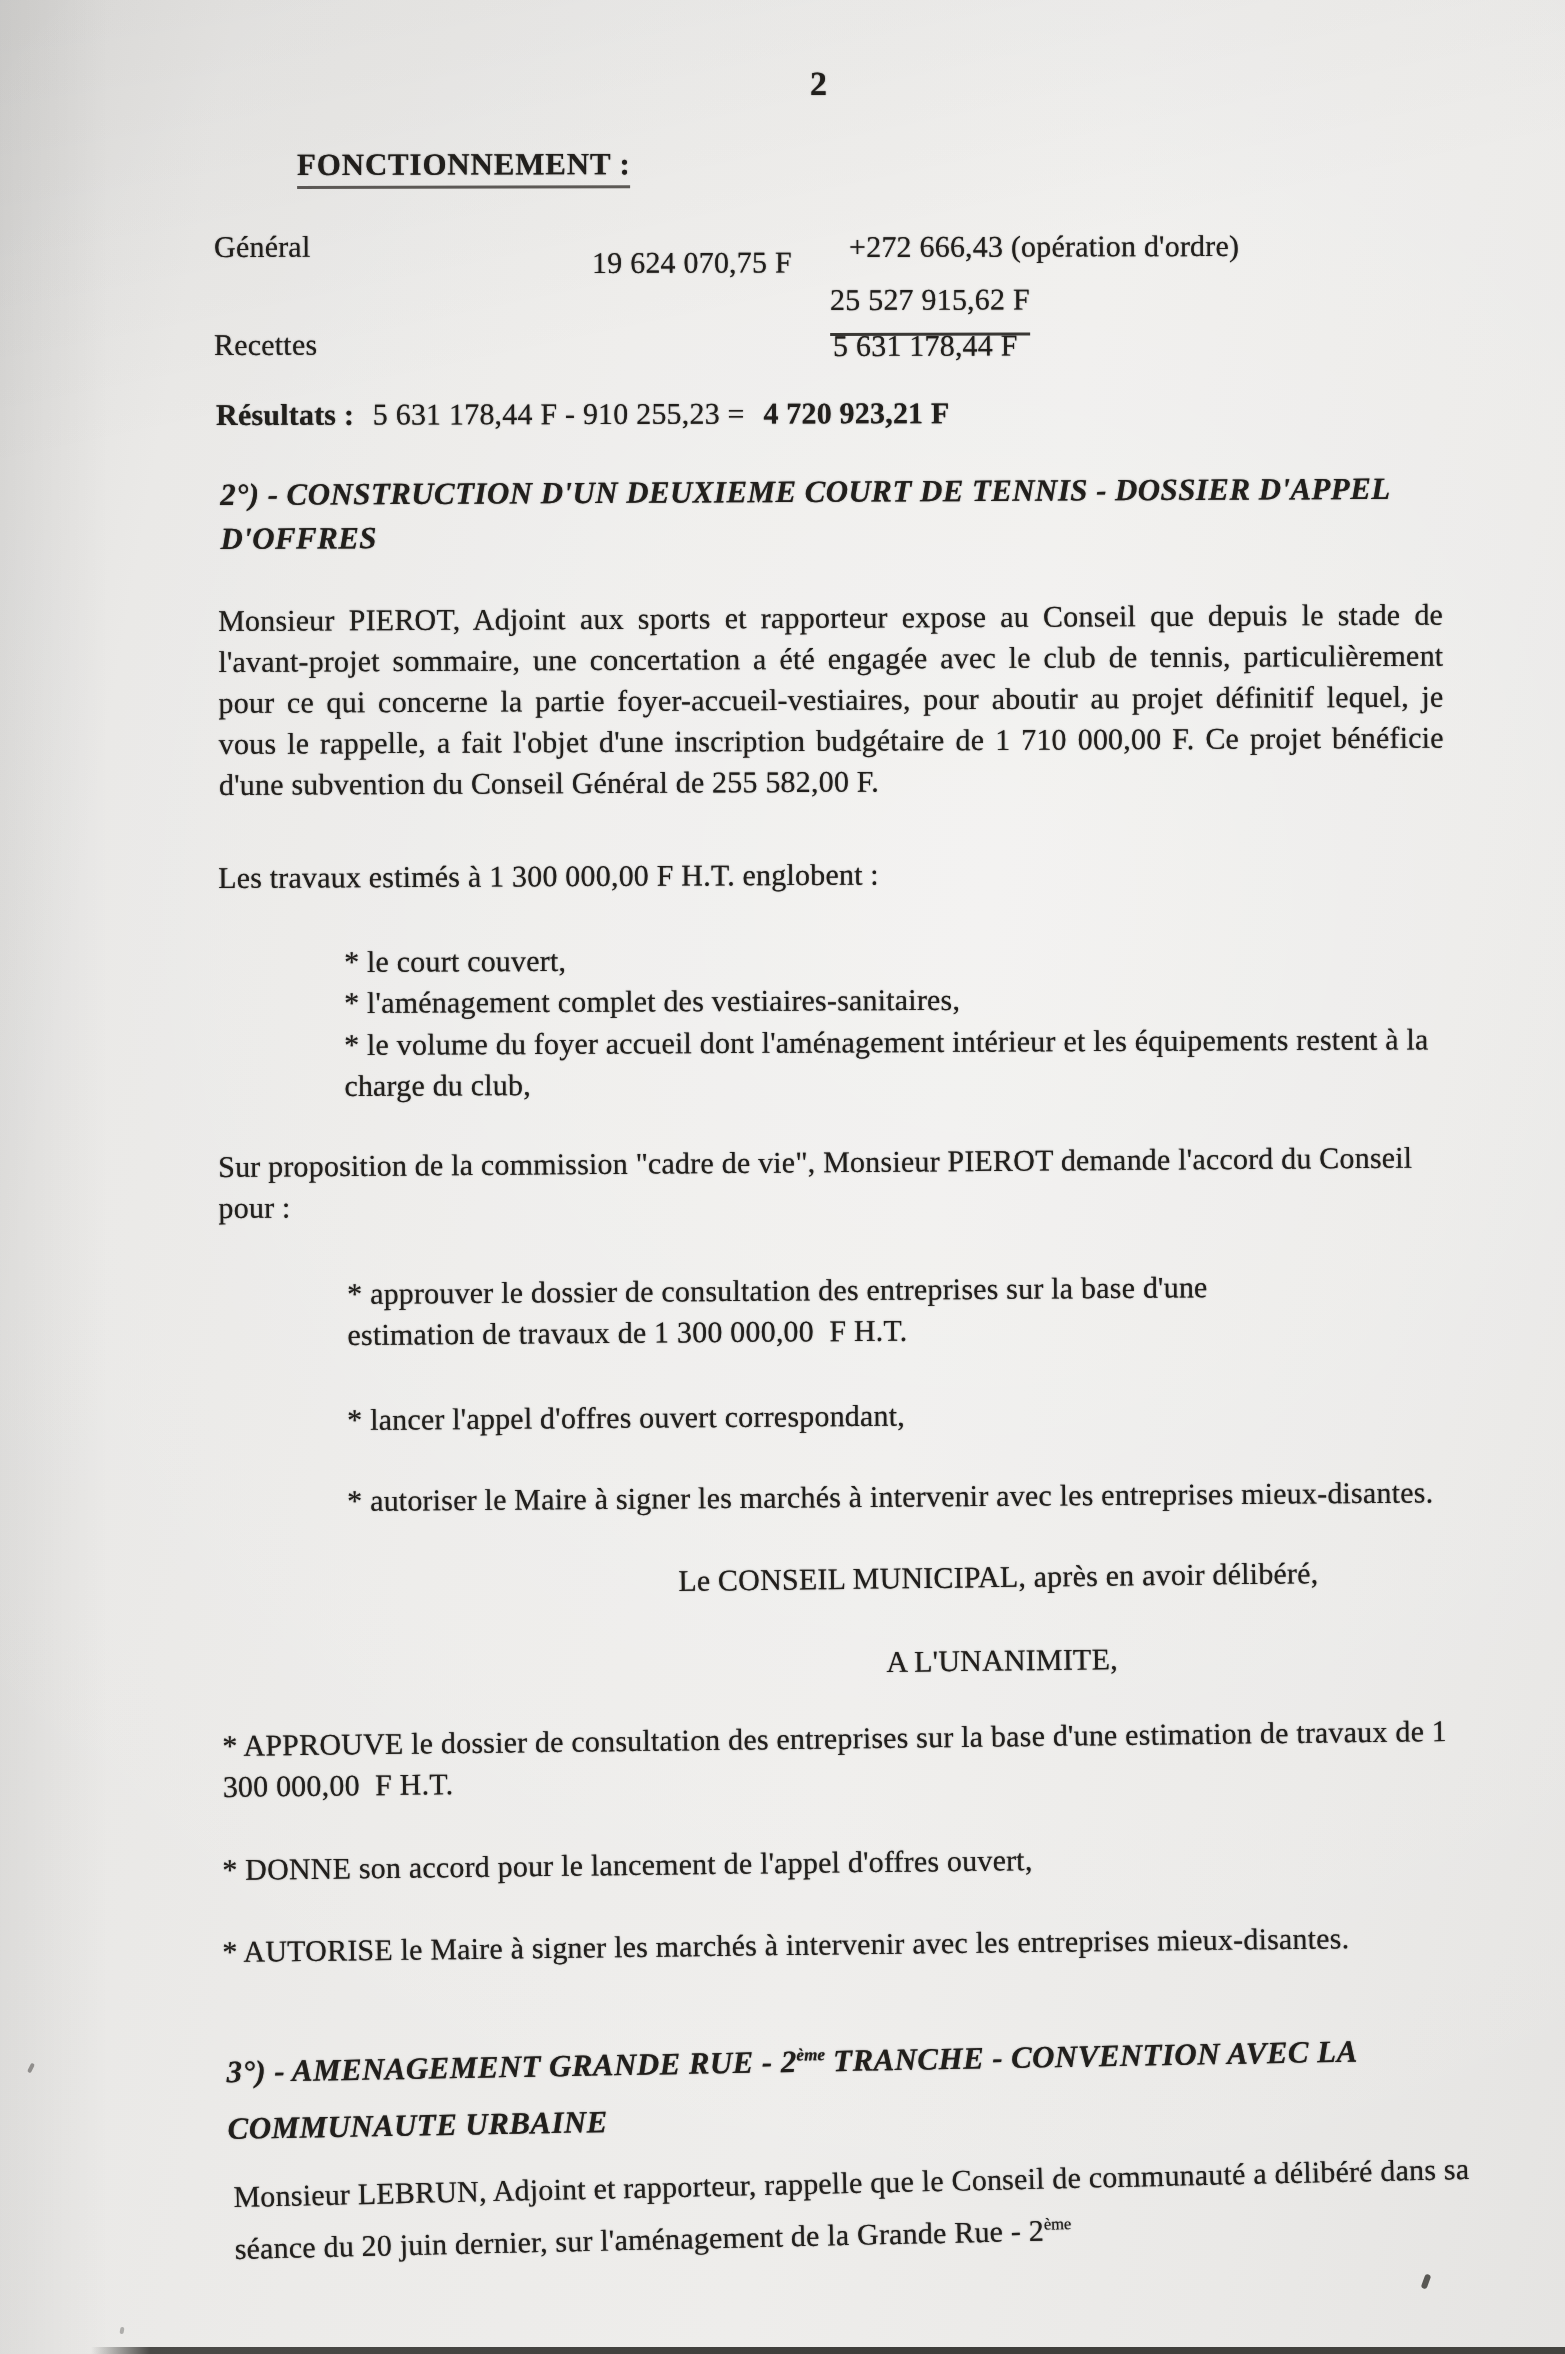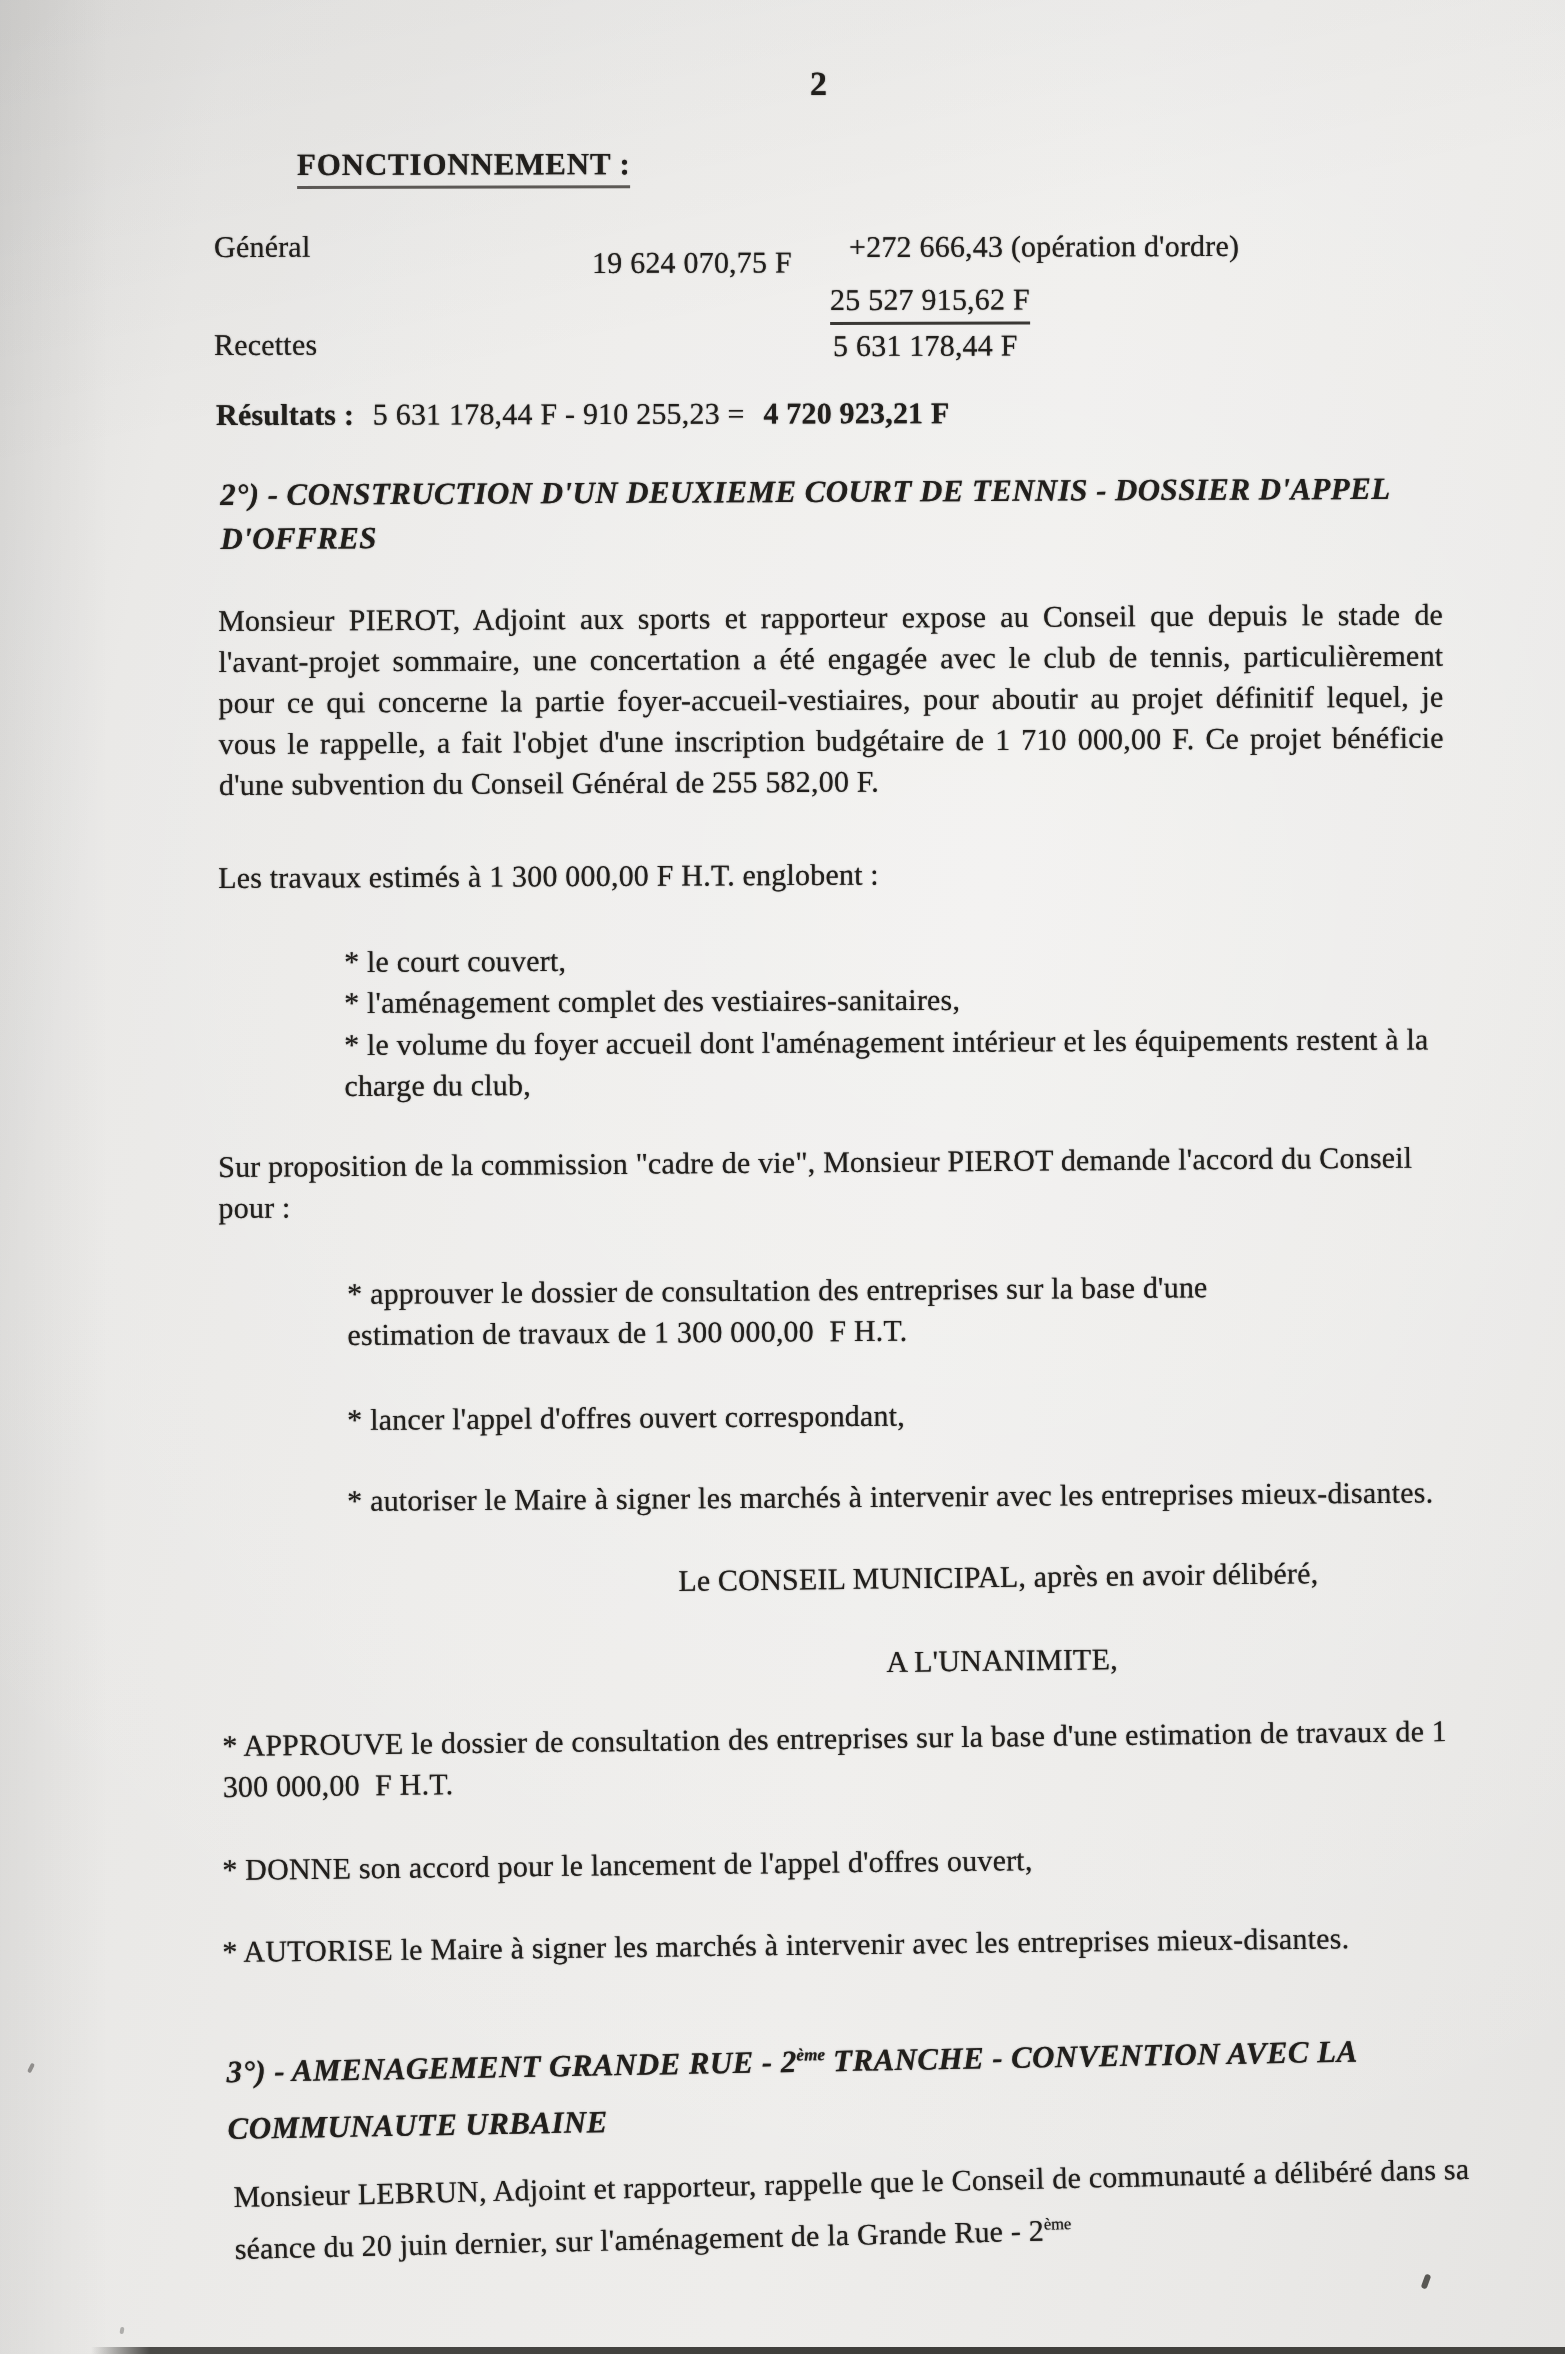--- a/index.html
+++ b/index.html
@@ -33,21 +33,21 @@
     padding-bottom: 4px;
   }
   .section-heading {
     font-size: 31px; font-weight: bold; font-style: italic;
     letter-spacing: 0.4px; line-height: 44px;
   }
   .section-heading.wide-lh { line-height: 57px; }
   .amount-underline {
     display: inline-block;
     border-bottom: 3px solid rgba(38,36,32,0.9);
-    padding-bottom: 2px;
+    padding-bottom: 13px;
   }
   .resultats span { margin-right: 11px; }
   .resultats span:last-child { margin-right: 0; }
   .sup { font-size: 0.55em; vertical-align: super; letter-spacing: 0; }
   
   .tilt-a { transform: rotate(-0.15deg); }
   .tilt-b { transform: rotate(-0.3deg); }
   .tilt-c { transform: rotate(-0.45deg); }
   .tilt-d { transform: rotate(-0.7deg); }
   .tilt-e { transform: rotate(-1.05deg); }

